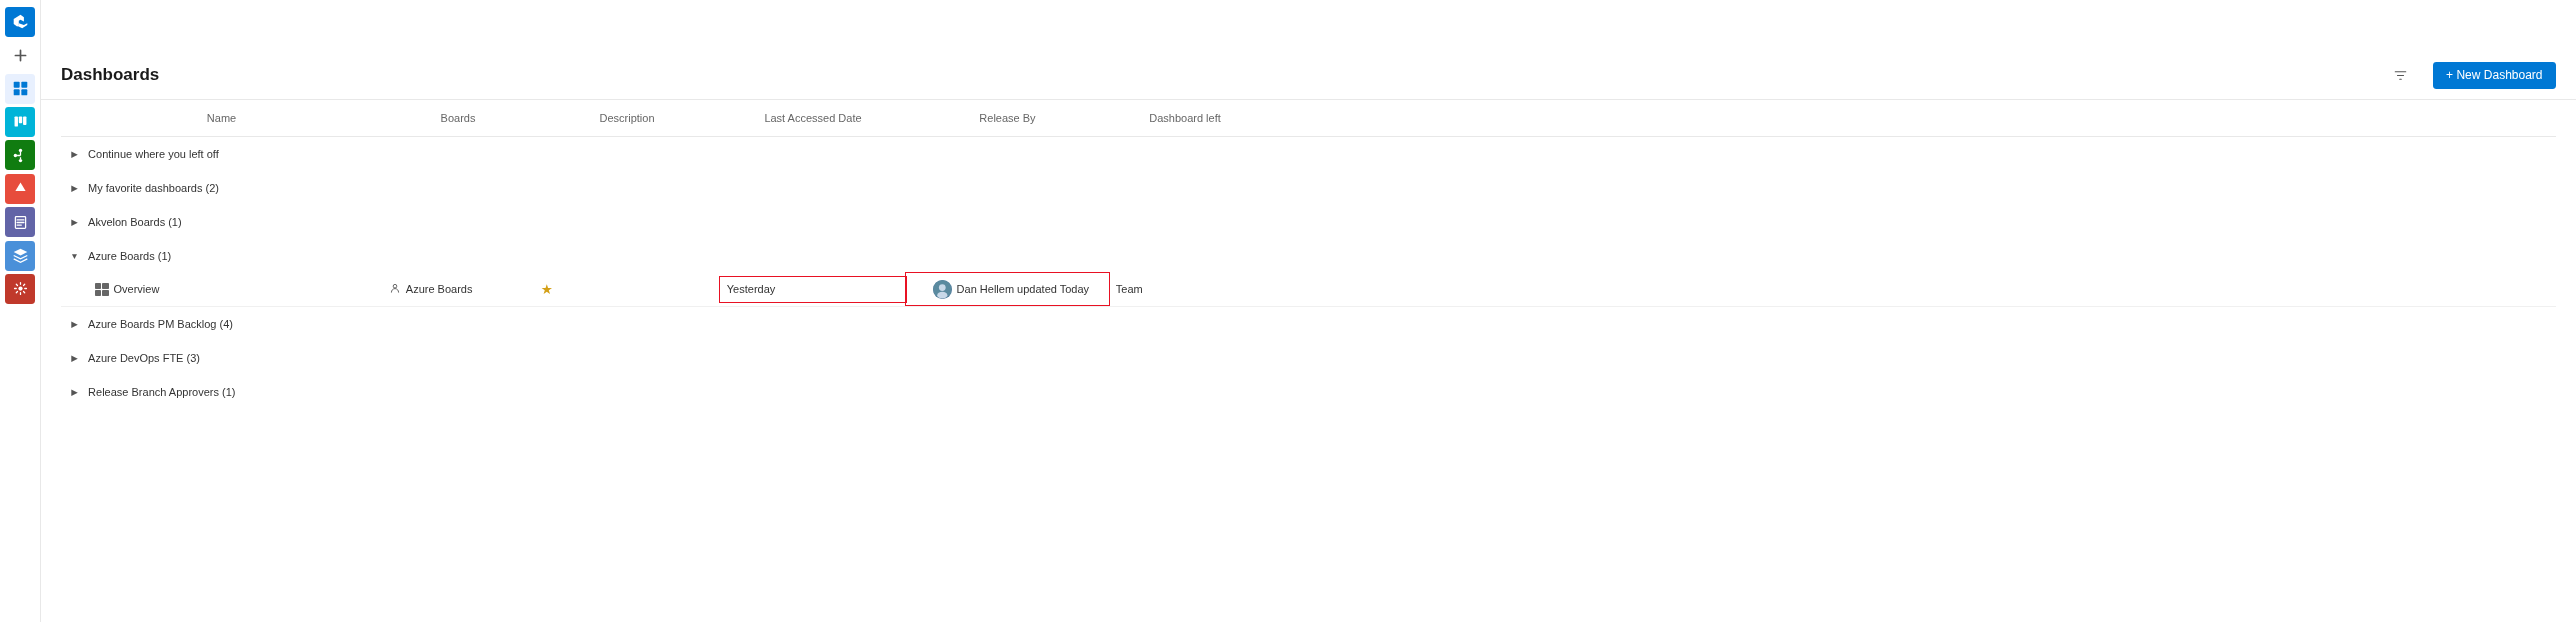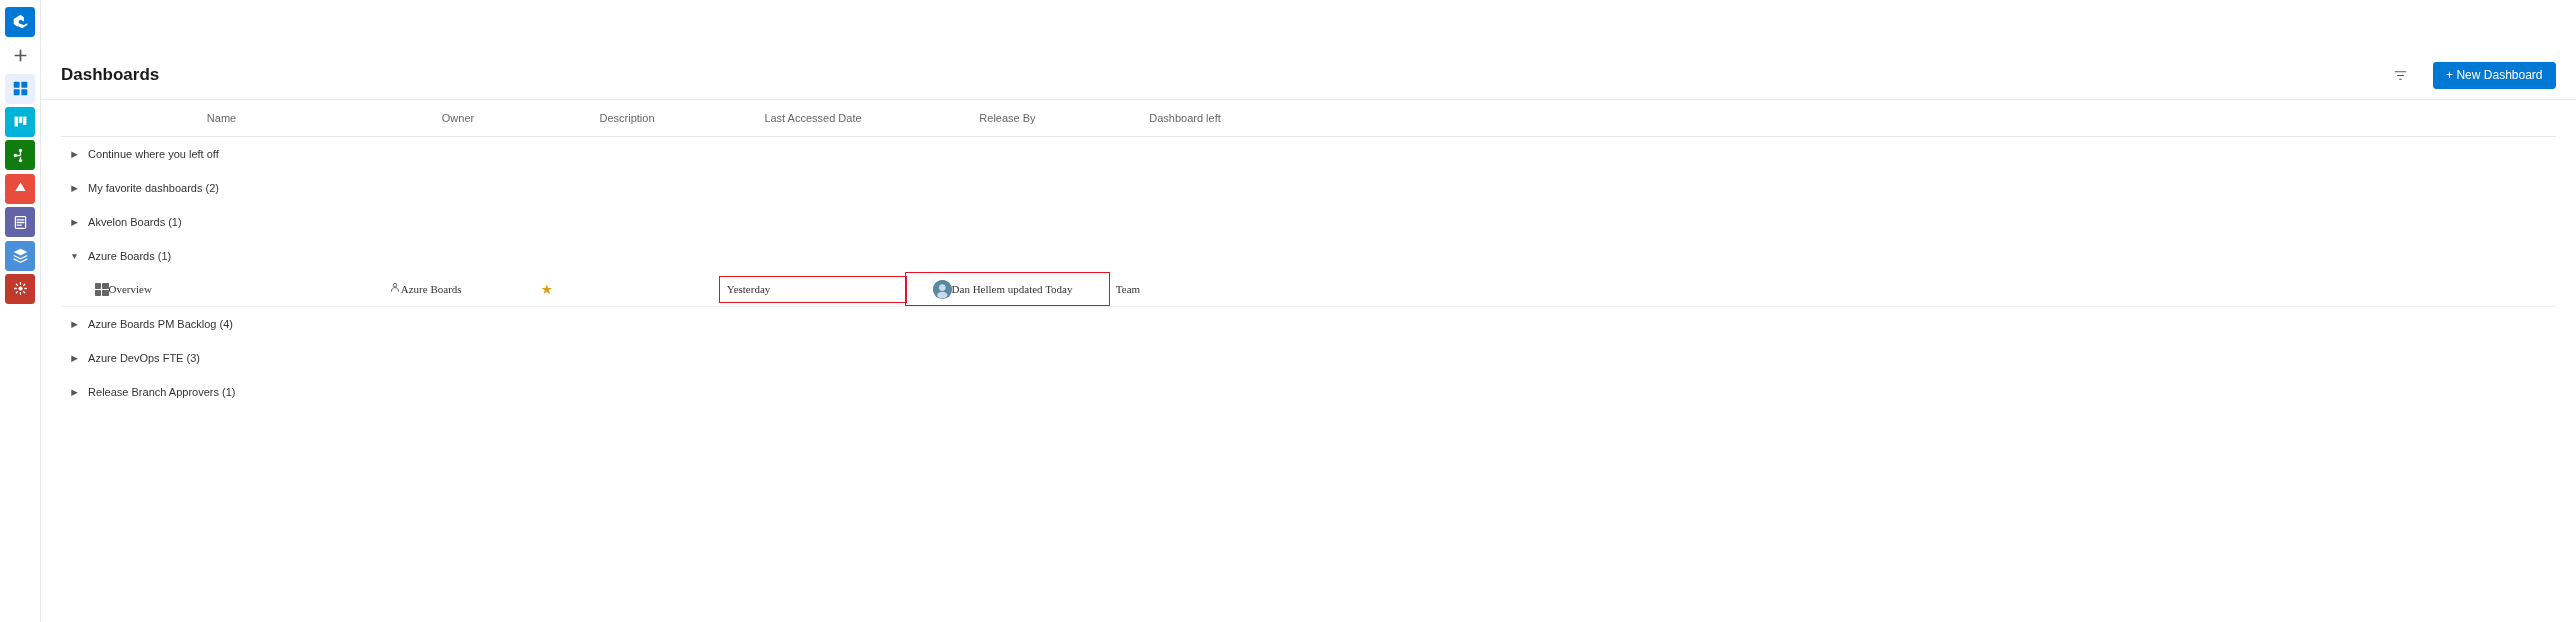--- a/index.html
+++ b/index.html
@@ -180,22 +180,22 @@
       display: grid;
       grid-template-columns: 321px 152px 186px 186px 203px 152px;
       align-items: center;
       min-height: 34px;
       border-bottom: 0.8px solid #f0f0f0;
     }
     .sub-cell {
       padding: 6.8px 6.8px;
       display: flex;
       align-items: center;
+      gap: 5px;
       font-size: 11px;
-      font-family: Liberation Serif, serif;
     }
     .sub-cell.name-cell {
       padding-left: 34px;
     }
 
     .star-icon {
       color: #d4a017;
       font-size: 13.5px;
     }
     .owner-icon {
@@ -307,21 +307,21 @@
         </svg>
       </button>
       <button class="new-dashboard-btn">+ New Dashboard</button>
     </div>
   </div>
 
   <div class="table-container">
 
     <div class="table-header">
       <div class="table-header-cell">Name</div>
-      <div class="table-header-cell">Owner</div>
+      <div class="table-header-cell">Boards</div>
       <div class="table-header-cell">Description</div>
       <div class="table-header-cell">Last Accessed Date</div>
       <div class="table-header-cell">Release By</div>
       <div class="table-header-cell">Dashboard left</div>
     </div>
 
     <div class="group-row">
       <div class="group-cell">
         <span class="chevron">▶</span>
         <span>Continue where you left off</span>

